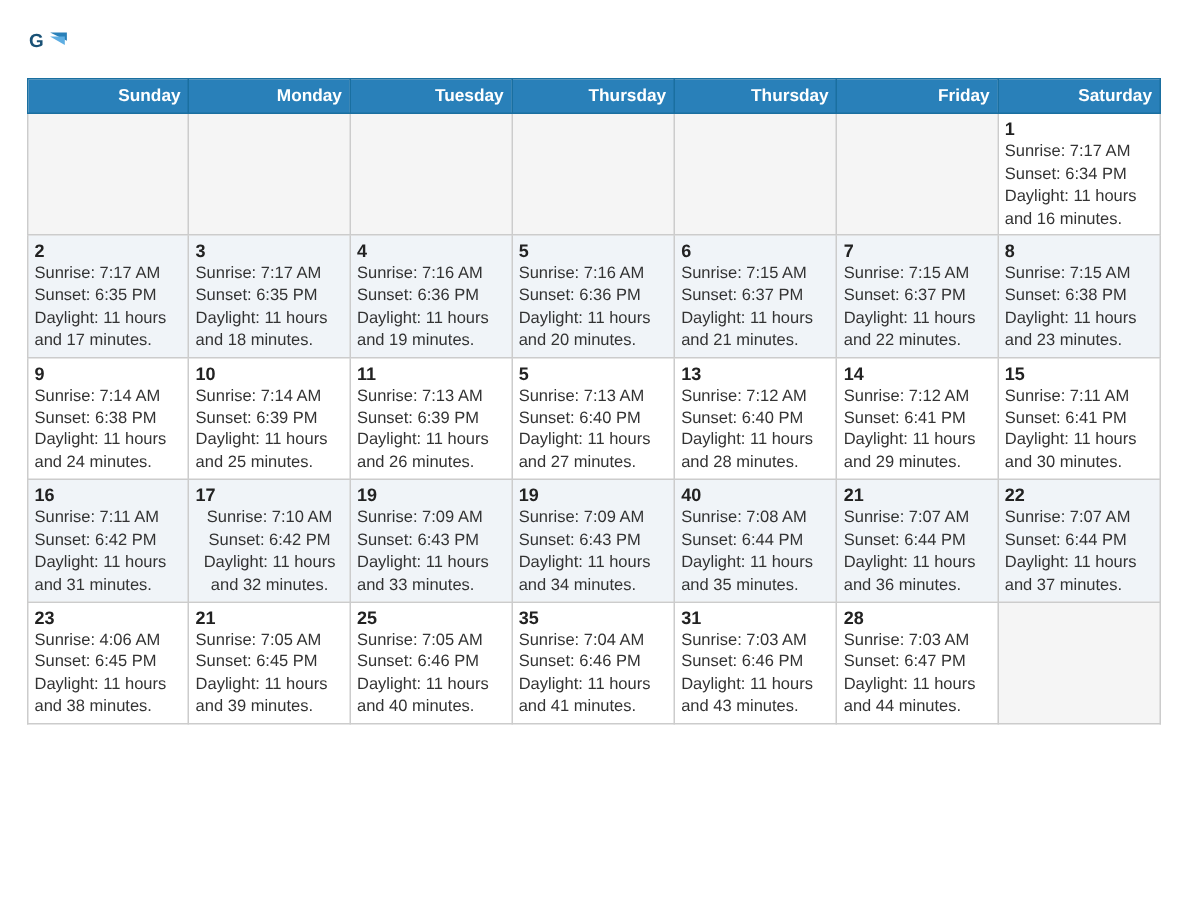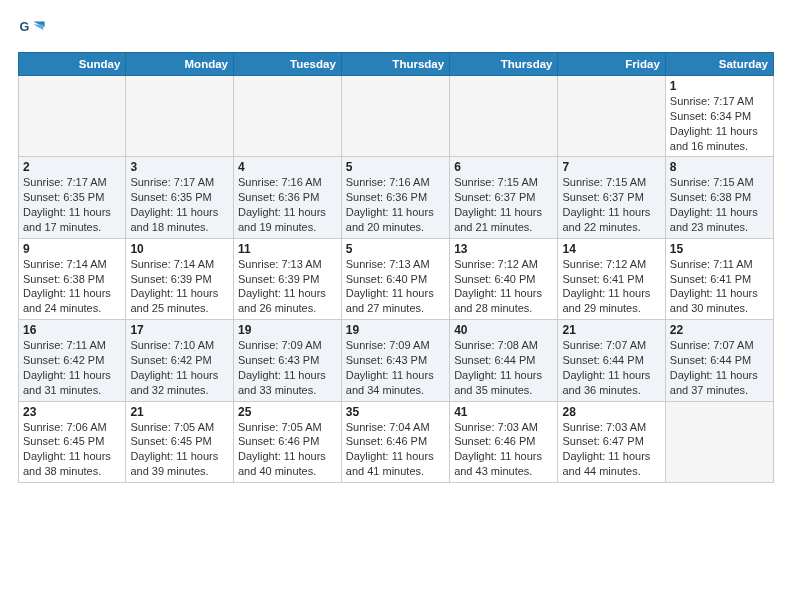--- a/index.html
+++ b/index.html
@@ -248,21 +248,21 @@
         <tr>
           <td class="alt-row">
             <span class="day-num">16</span>
             <div class="day-info" style="white-space: pre-line;">Sunrise: 7:11 AM
 Sunset: 6:42 PM
 Daylight: 11 hours
 and 31 minutes.</div>
           </td>
           <td class="alt-row">
             <span class="day-num">17</span>
-            <div class="day-info" style="white-space: pre-line;">Sunrise: 7:10 AM
+            <div class="day-info" style="white-space: pre-line; text-align: center;">Sunrise: 7:10 AM
 Sunset: 6:42 PM
 Daylight: 11 hours
 and 32 minutes.</div>
           </td>
           <td class="alt-row">
             <span class="day-num">19</span>
             <div class="day-info" style="white-space: pre-line;">Sunrise: 7:09 AM
 Sunset: 6:43 PM
 Daylight: 11 hours
 and 33 minutes.</div>
@@ -292,21 +292,21 @@
             <span class="day-num">22</span>
             <div class="day-info" style="white-space: pre-line;">Sunrise: 7:07 AM
 Sunset: 6:44 PM
 Daylight: 11 hours
 and 37 minutes.</div>
           </td>
         </tr>
         <tr>
           <td>
             <span class="day-num">23</span>
-            <div class="day-info" style="white-space: pre-line;">Sunrise: 7:06 AM
+            <div class="day-info" style="white-space: pre-line;">Sunrise: 4:06 AM
 Sunset: 6:45 PM
 Daylight: 11 hours
 and 38 minutes.</div>
           </td>
           <td>
             <span class="day-num">21</span>
             <div class="day-info" style="white-space: pre-line;">Sunrise: 7:05 AM
 Sunset: 6:45 PM
 Daylight: 11 hours
 and 39 minutes.</div>
@@ -319,21 +319,21 @@
 and 40 minutes.</div>
           </td>
           <td>
             <span class="day-num">35</span>
             <div class="day-info" style="white-space: pre-line;">Sunrise: 7:04 AM
 Sunset: 6:46 PM
 Daylight: 11 hours
 and 41 minutes.</div>
           </td>
           <td>
-            <span class="day-num">41</span>
+            <span class="day-num">31</span>
             <div class="day-info" style="white-space: pre-line;">Sunrise: 7:03 AM
 Sunset: 6:46 PM
 Daylight: 11 hours
 and 43 minutes.</div>
           </td>
           <td>
             <span class="day-num">28</span>
             <div class="day-info" style="white-space: pre-line;">Sunrise: 7:03 AM
 Sunset: 6:47 PM
 Daylight: 11 hours

